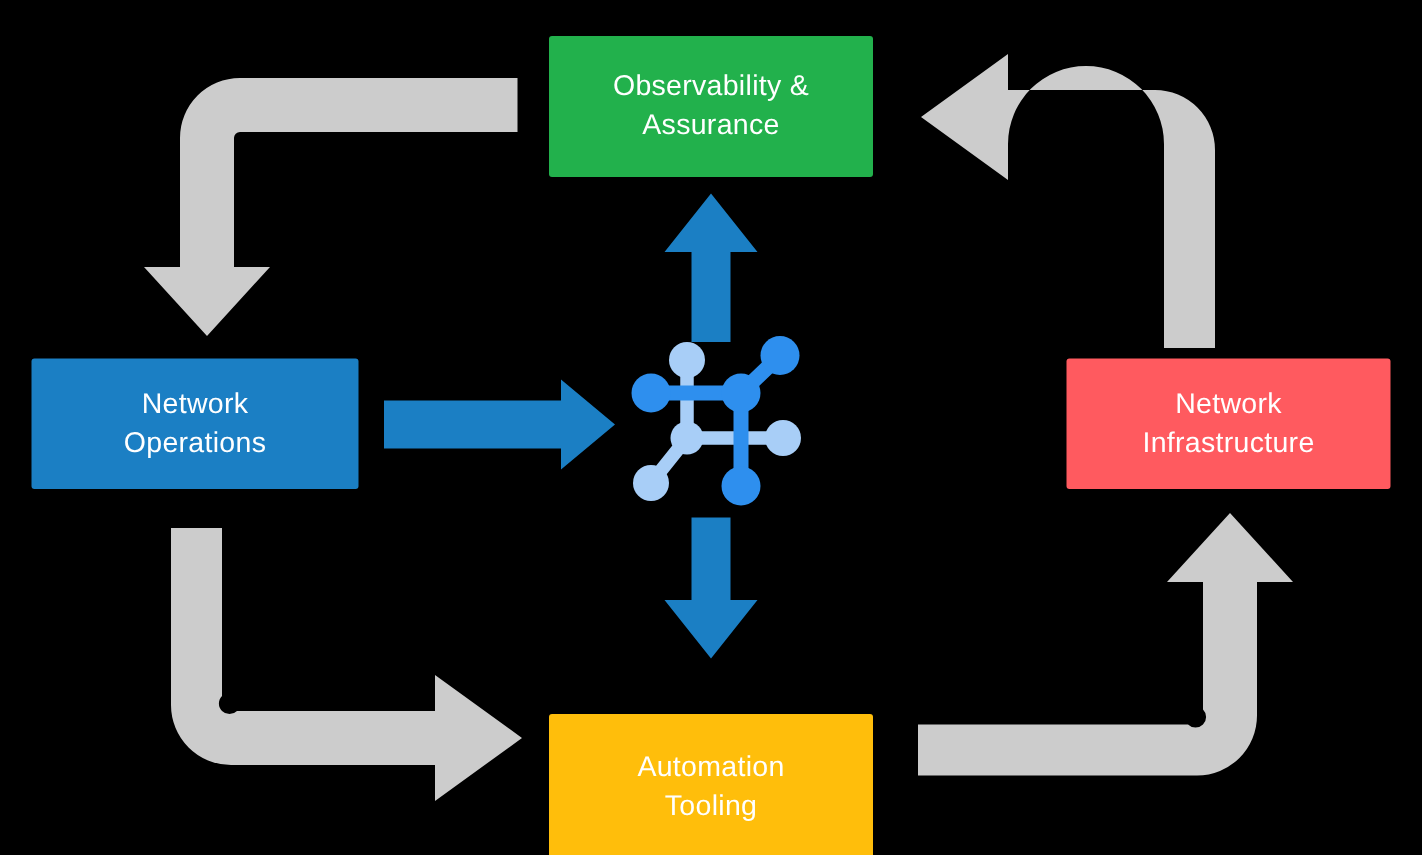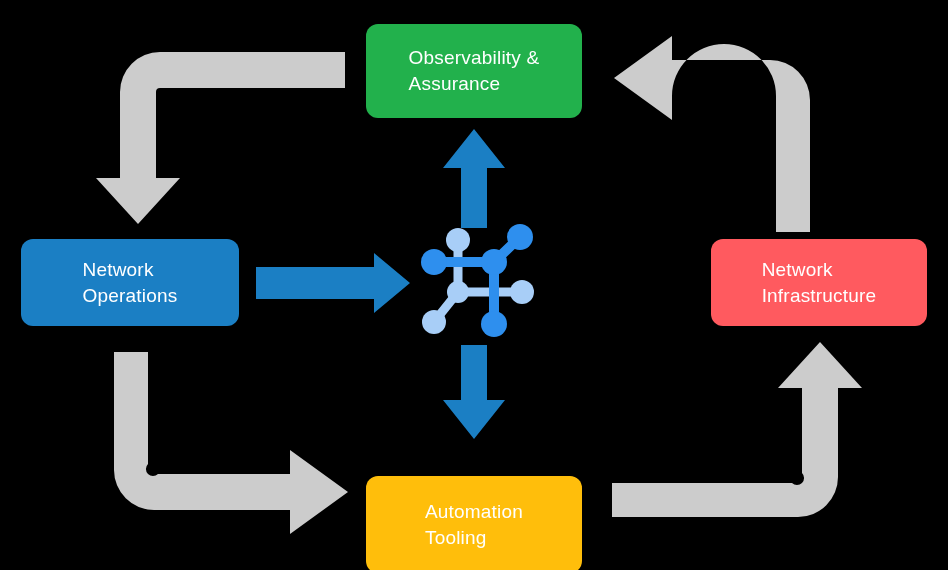--- a/index.html
+++ b/index.html
@@ -24,22 +24,22 @@
     left: 0;
     top: 0;
     width: 948px;
     height: 570px;
   }
   .node-box {
     position: absolute;
     display: flex;
     align-items: center;
     justify-content: center;
-    text-align: left;
-    border-radius: 12px;
+    text-align: center;
+    border-radius: 2px;
     color: #ffffff;
     font-size: 19px;
     line-height: 1.35;
     font-weight: 400;
     letter-spacing: 0.2px;
     padding: 6px 10px;
     box-sizing: border-box;
     white-space: pre-line;
   }
   #box-observability {

